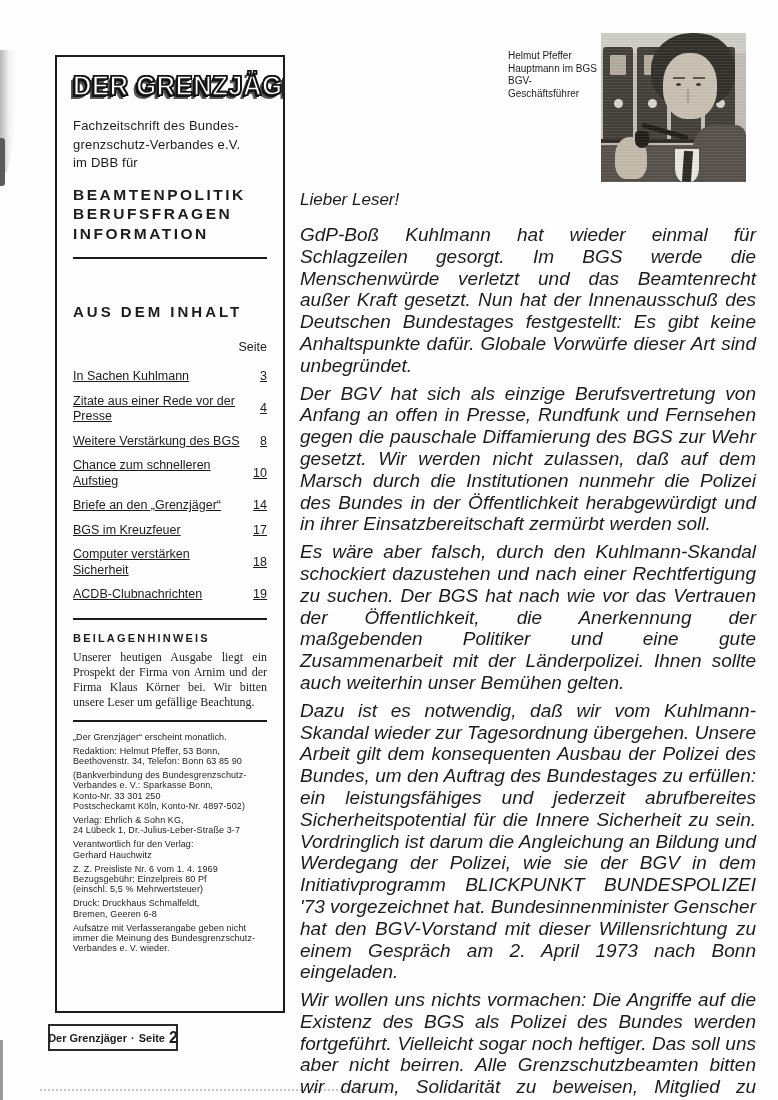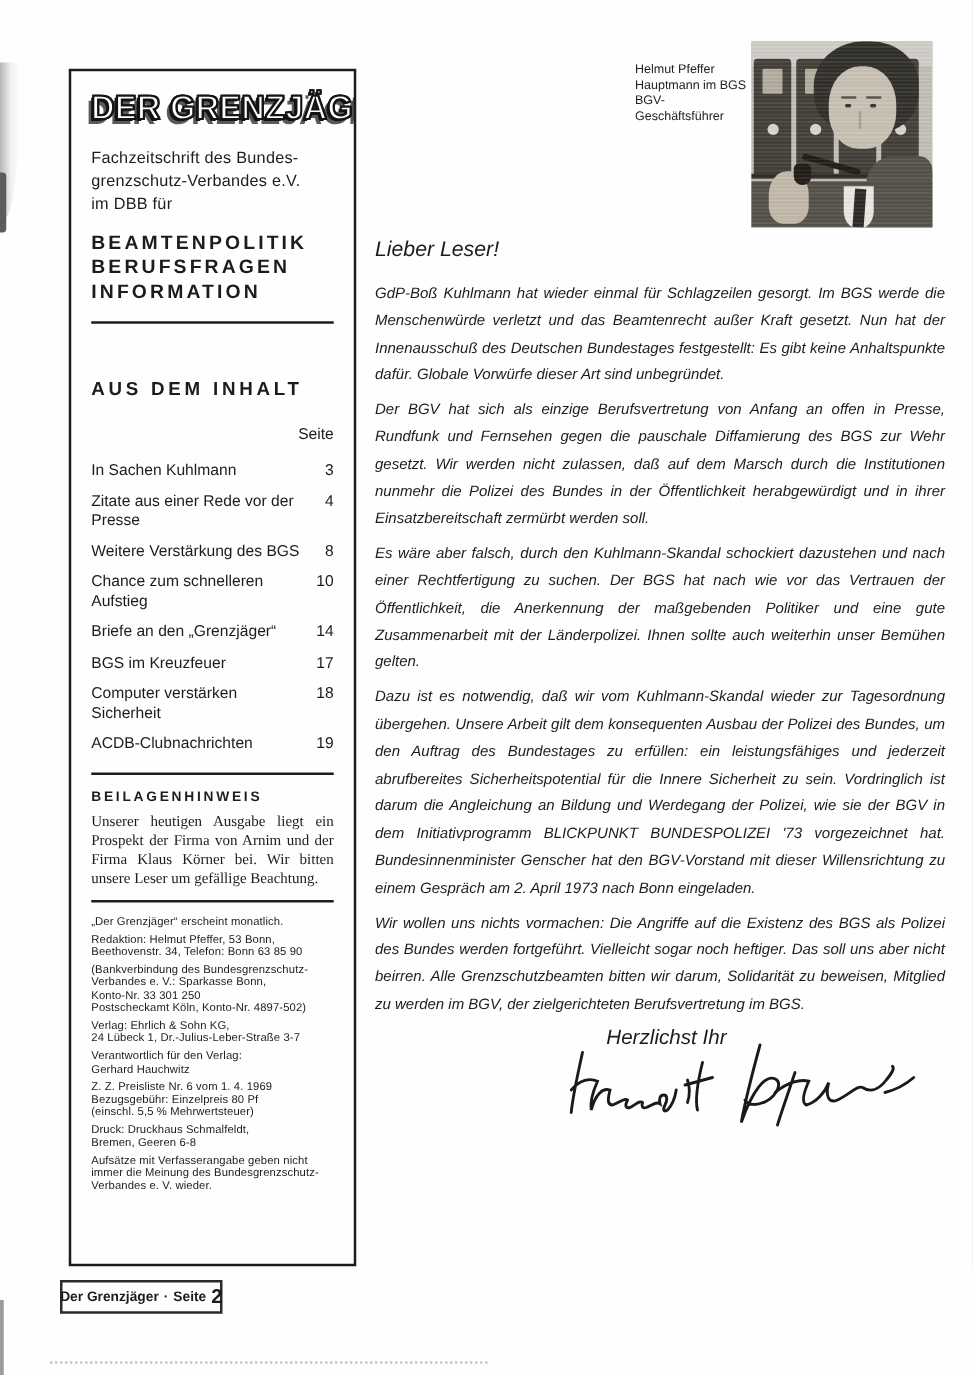--- a/index.html
+++ b/index.html
@@ -28,22 +28,22 @@
     transform:scaleX(.95);transform-origin:left center;margin-top:6px;
   }
   .subtitle{margin-top:15px;font-size:13px;line-height:18.5px;white-space:pre-line;letter-spacing:.2px;}
   .motto{margin-top:12px;}
   .motto div{font-size:15.5px;font-weight:bold;letter-spacing:2.5px;line-height:19.5px;}
   .rule{border:0;border-top:2px solid #1c1c1c;margin:0;}
   .rule1{margin-top:14px;}
   .toc-heading{margin-top:44px;font-size:15px;font-weight:bold;letter-spacing:3px;}
   .seite-label{margin-top:20px;text-align:right;font-size:12.5px;}
   .toc{margin-top:15px;}
-  .toc-row{display:flex;justify-content:space-between;align-items:flex-start;margin-bottom:9px;
-    font-size:12.5px;line-height:15.5px;}
+  .toc-row{display:flex;justify-content:space-between;align-items:center;margin-bottom:9px;
+    font-size:12.5px;line-height:15.5px;text-decoration:underline;}
   .toc-title{white-space:pre-line;}
   .toc-page{padding-left:6px;}
   .rule2{margin-top:15px;}
   .insert-heading{margin-top:12px;font-size:11px;font-weight:bold;letter-spacing:2.2px;}
   .insert-text{margin-top:6px;font-family:"Liberation Serif",serif;font-size:12px;line-height:15px;
     text-align:justify;}
   .rule3{margin-top:10px;}
   .imprint{margin-top:10px;}
   .imprint p{margin:0 0 4px 0;font-size:9px;line-height:10.2px;white-space:pre-line;letter-spacing:.1px;}
   
@@ -75,21 +75,21 @@
   .ph-shirt{left:74px;top:116px;width:24px;height:33px;background:#e9e7e2;border-radius:0 0 40% 40%;}
   .ph-tie{left:82px;top:118px;width:9px;height:31px;background:#2e2a25;transform:rotate(4deg);}
   .ph-pipestem{left:40px;top:96px;width:48px;height:5px;background:#221e19;transform:rotate(16deg);border-radius:2px;}
   .ph-pipebowl{left:34px;top:98px;width:14px;height:17px;background:#221e19;border-radius:4px 4px 7px 7px;}
   .ph-hand{left:14px;top:104px;width:32px;height:42px;background:#c4baab;border-radius:45% 45% 35% 35%;}
   .ph-grain{left:0;top:0;width:145px;height:149px;opacity:.18;
     background:repeating-linear-gradient(0deg,rgba(255,255,255,.4) 0 1px,rgba(0,0,0,.12) 1px 3px);}
   
   .letter{position:absolute;left:300px;top:190px;width:456px;font-style:italic;}
   .salutation{font-size:17px;margin-bottom:14px;}
-  .letter p.body{margin:0 0 6px 0;font-size:12px;line-height:21.8px;text-align:justify;}
+  .letter p.body{margin:0 0 6px 0;font-size:19px;line-height:21.8px;text-align:justify;}
   .closing{margin:4px 0 0 185px;font-size:16.5px;}
   .signature{margin:-8px 0 0 150px;}
 </style>
 </head>
 <body>
 
 <div class="page">
 
   <div class="smudge-left"></div>
   <div class="sliver-left"></div>

